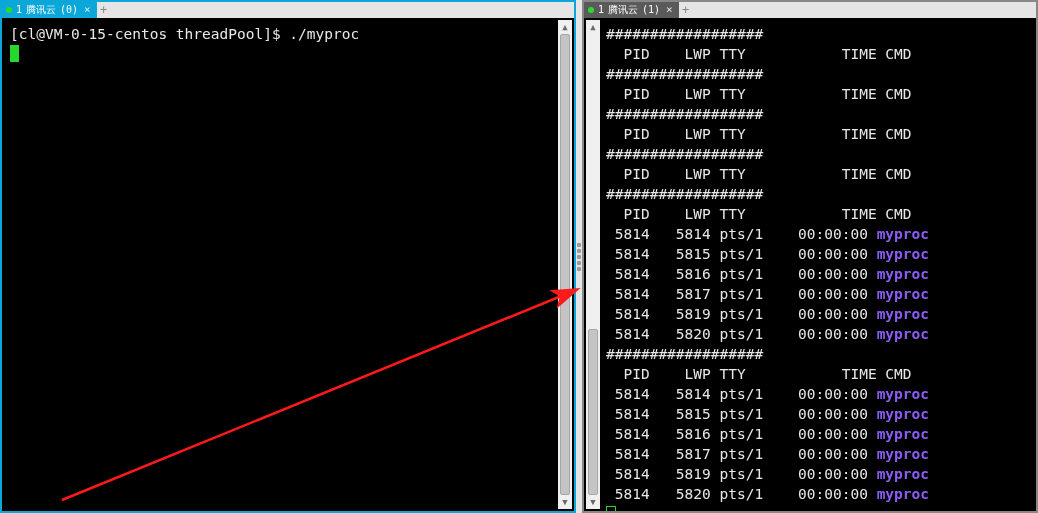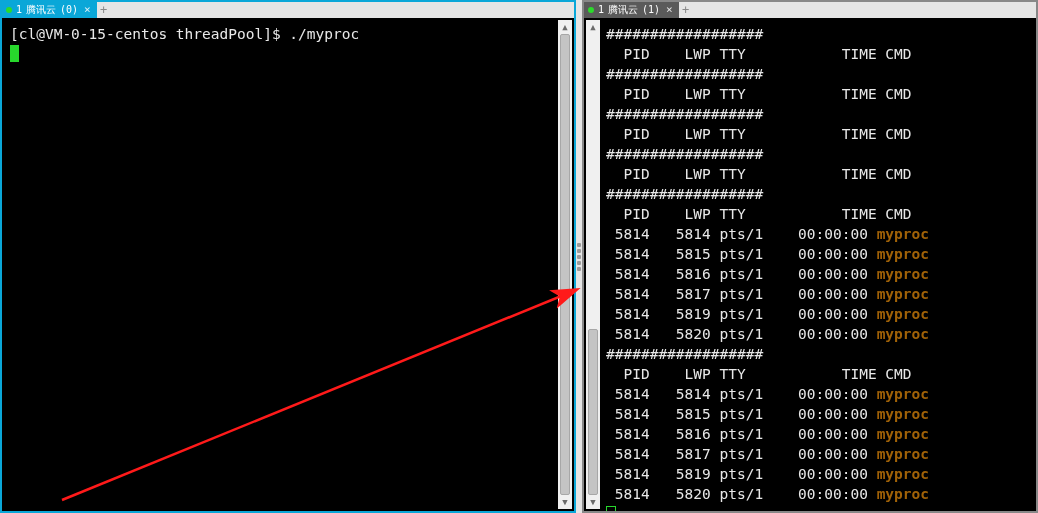--- a/index.html
+++ b/index.html
@@ -15,21 +15,21 @@
   .tabbar { height: 16px; background: #e5e5e5; display: flex; align-items: stretch; font-size: 10px; line-height: 16px; color: #dfe; }
   .tab { display: flex; align-items: center; padding: 0 6px 0 4px; gap: 4px; cursor: pointer; }
   .tab.active.left-act  { background: #0aa7d8; color: #fff; }
   .tab.active.right-act { background: #5a5a5a; color: #fff; }
   .tab .dot { width:6px; height:6px; border-radius:50%; background:#2bdb2b; display:inline-block; }
   .tab .x   { margin-left:2px; font-size:11px; color:rgba(255,255,255,.85); }
   .tabbar .plus { width:14px; text-align:center; color:#888; font-size:12px; cursor:pointer; }
   
   .term { flex: 1; background:#000; color:#e8e8e8; font-size:14.5px; line-height:20px; padding: 6px 8px 10px 8px; white-space: pre; position:relative; overflow:hidden; }
   .term .cursor, .term .cursor2 { display:inline-block; width:9px; height:17px; background:#27d72c; vertical-align:-3px; }
-  .term .cmdcol { color:#a16207; font-weight:bold; }
+  .term .cmdcol { color:#8b5cf6; font-weight:bold; }
   .term .hdr, .term .hashline, .term .proc { color:#e8e8e8; }
   
   .vscroll { position:absolute; top:18px; bottom:2px; width:14px; background:#f0f0f0; }
   .pane.left  .vscroll { right:2px; }
   .pane.right .vscroll { left:2px; }
   .vscroll .arrow { height:14px; background:#f0f0f0; display:flex; align-items:center; justify-content:center; font-size:9px; color:#6b6b6b; cursor:pointer; }
   .vscroll .track { position:absolute; top:14px; bottom:14px; left:1px; right:1px; background:#f0f0f0; }
   .vscroll .thumb { position:absolute; left:1px; right:1px; background:#c4c4c4; border:1px solid #a7a7a7; border-radius:2px; cursor:pointer; }
   .pane.right .term { padding-left: 22px; }
   

